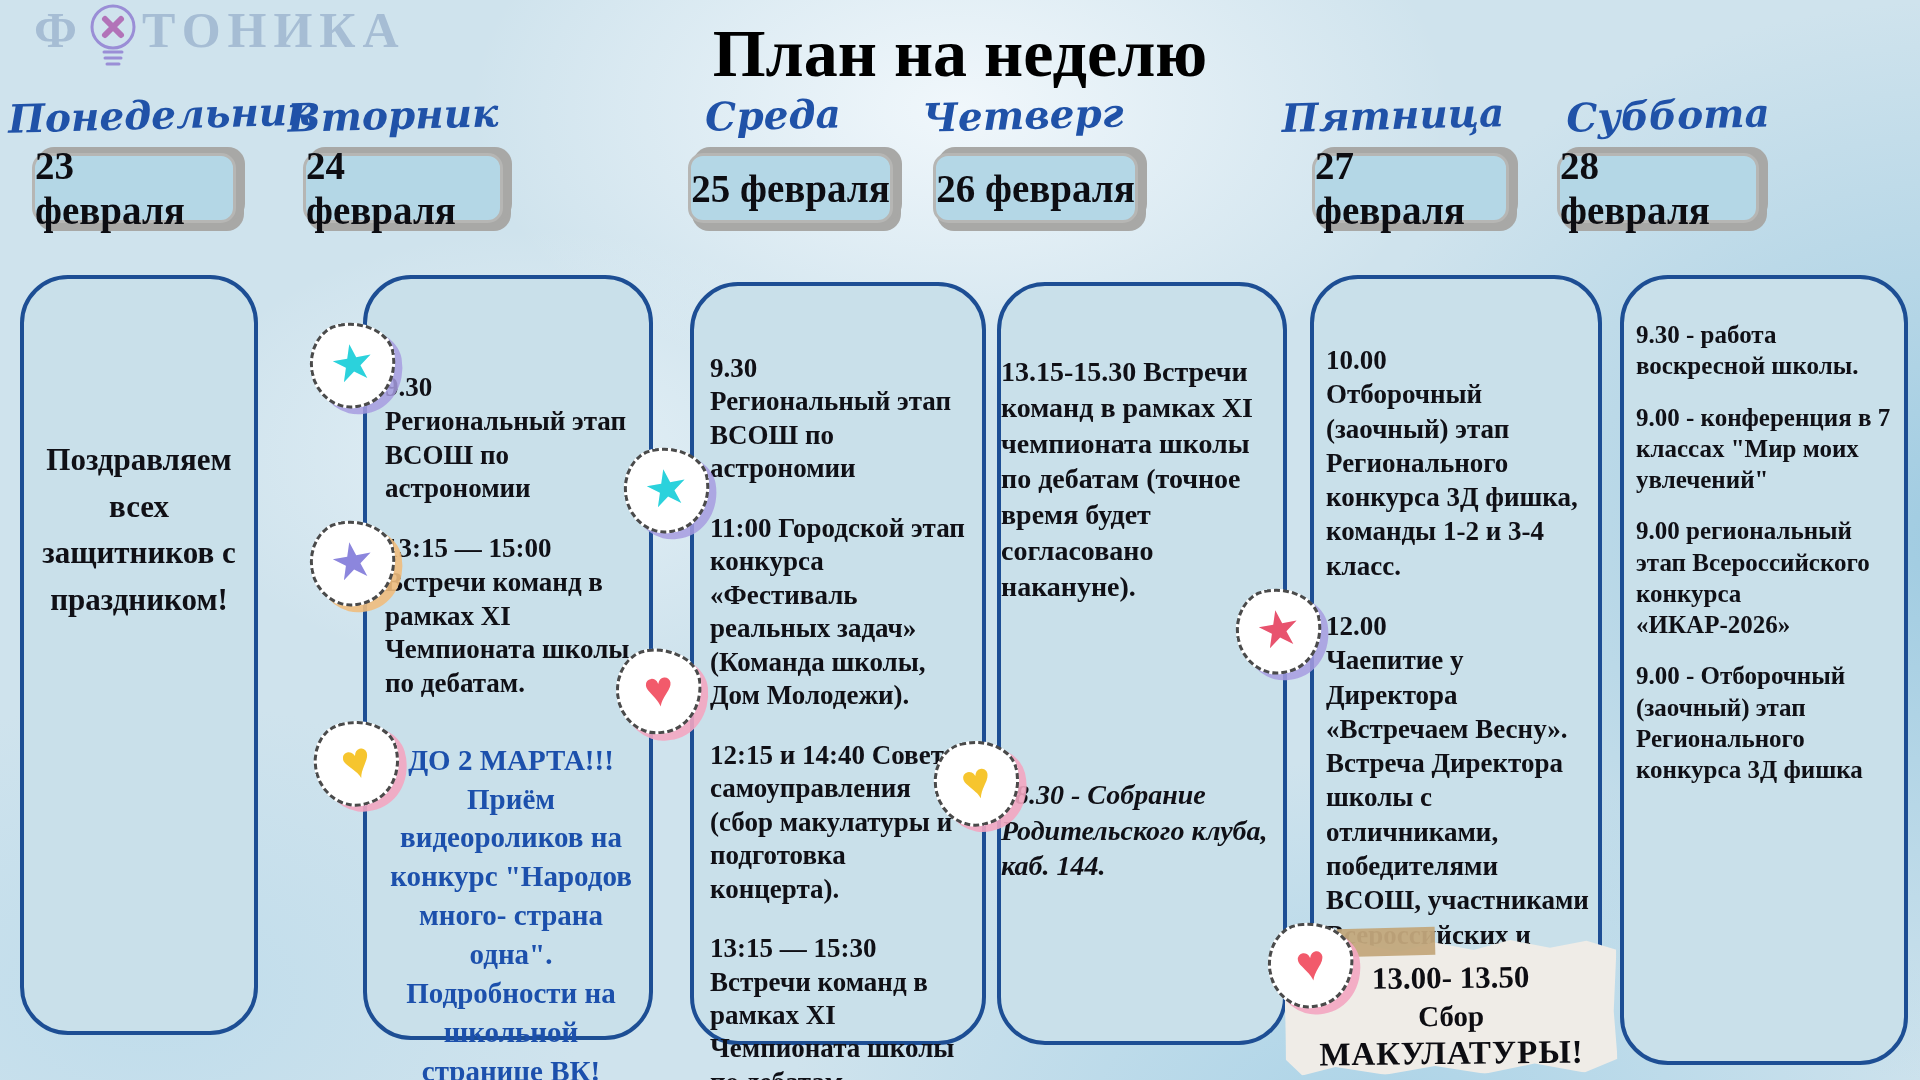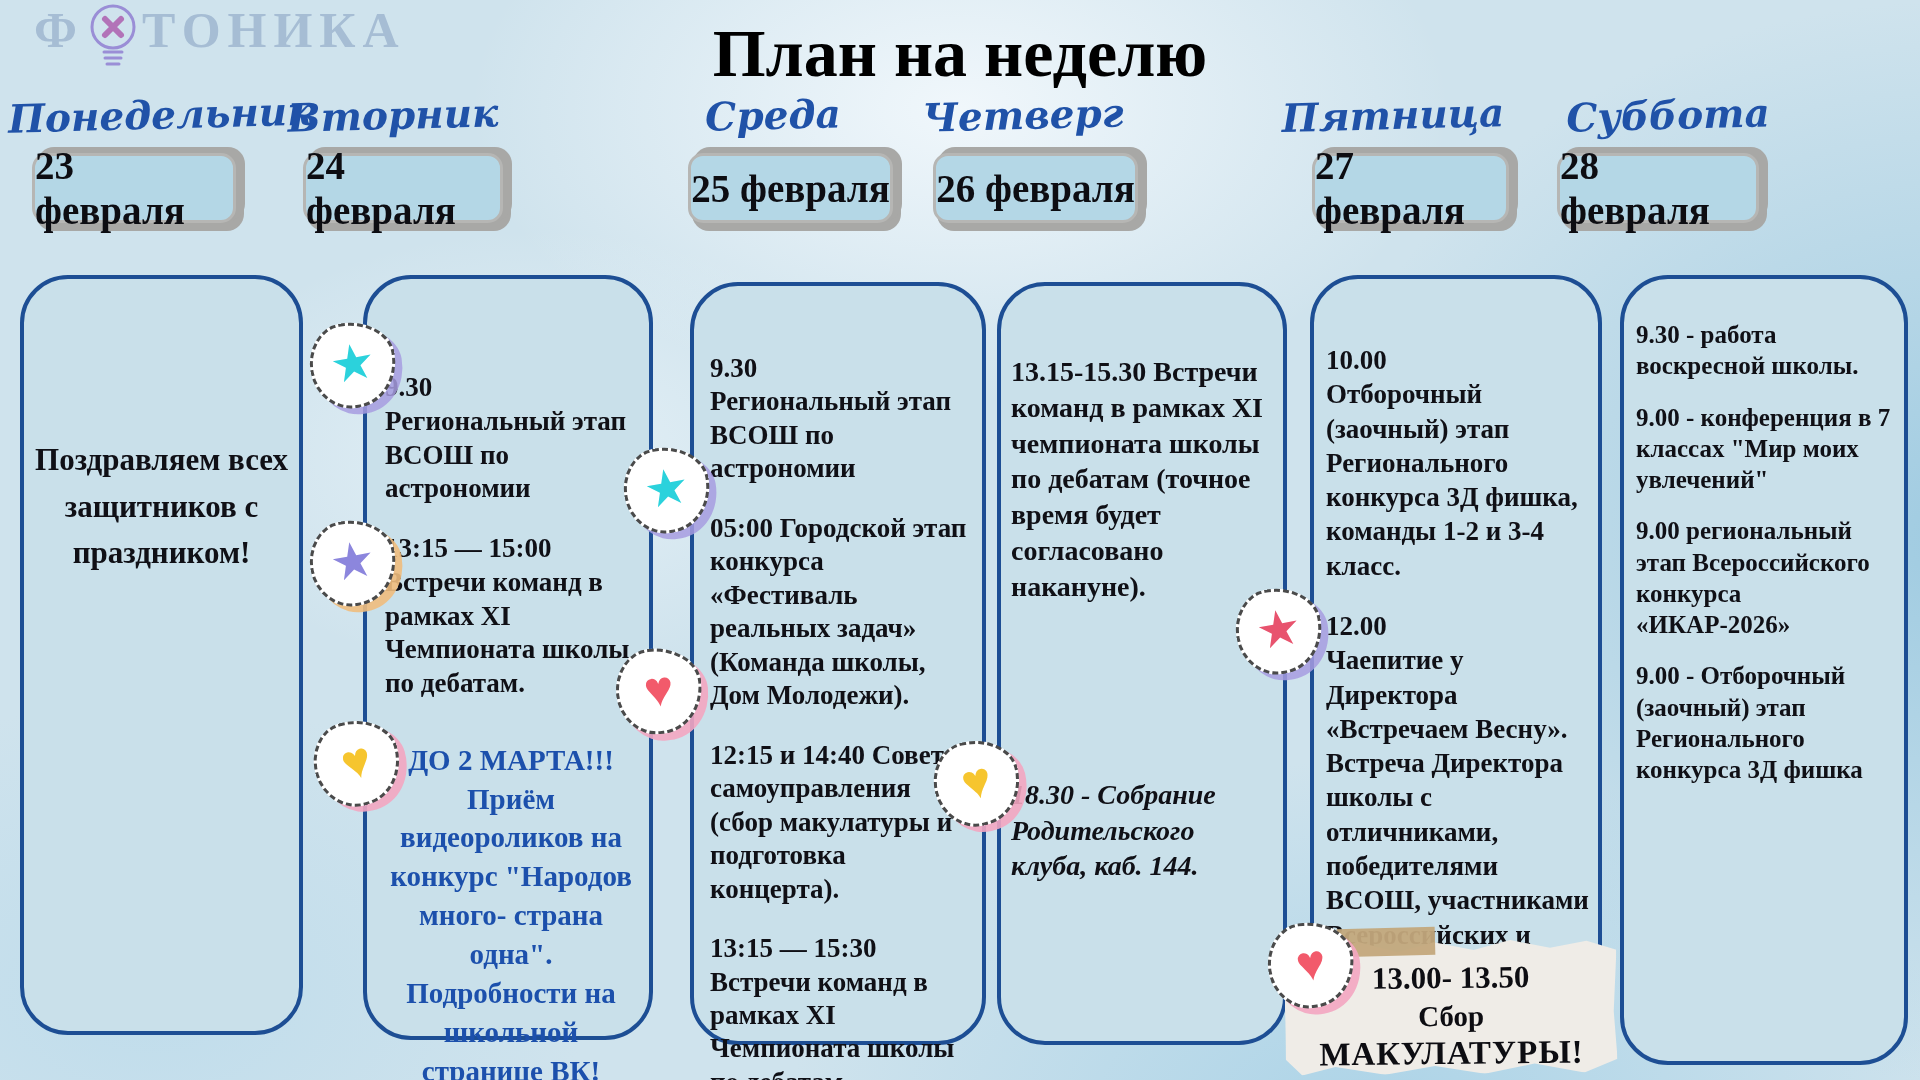--- a/index.html
+++ b/index.html
@@ -30,27 +30,27 @@
   
   .date-chip{position:absolute;top:153px;height:64px;background:#b4d7e6;
     border:3px solid #b6b6b4;border-radius:15px;
     box-shadow:7px -4px 0 2px #a8a8a6, 6px 6px 0 2px #a8a8a6;
     display:flex;align-items:center;justify-content:center;
     font-size:39px;font-weight:bold;color:#0d0d12;}
   
   .card{position:absolute;background:#c9e0ea;border:4px solid #1d4e94;border-radius:48px;
     box-sizing:border-box;font-weight:bold;color:#101016;}
   .card p{margin:0 0 26px 0;white-space:pre-line;}
-  .card-mon{left:20px;top:275px;width:283px;height:760px;padding:158px 10px 0 10px;
+  .card-mon{left:20px;top:275px;width:238px;height:760px;padding:158px 10px 0 10px;
     text-align:center;font-size:31px;line-height:1.5;}
   .card-tue{left:363px;top:275px;width:290px;height:765px;padding:92px 12px 0 18px;
     font-size:27px;line-height:1.25;}
   .card-wed{left:690px;top:282px;width:296px;height:763px;padding:66px 8px 0 16px;
     font-size:27px;line-height:1.24;}
-  .card-thu{left:997px;top:282px;width:290px;height:763px;padding:68px 6px 0 10px;
+  .card-thu{left:997px;top:282px;width:290px;height:763px;padding:68px 6px 0 0;
     font-size:28px;line-height:1.28;}
   .card-fri{left:1310px;top:275px;width:292px;height:753px;padding:64px 6px 0 12px;
     font-size:27px;line-height:1.27;}
   .card-sat{left:1620px;top:275px;width:288px;height:790px;padding:40px 4px 0 12px;
     font-size:25px;line-height:1.25;}
   .card-sat p{margin-bottom:20px;}
   .blue-center{color:#1c50ac;text-align:center;font-size:29px;line-height:1.34;margin-top:40px !important;}
   .gap-top{margin-top:172px !important;font-style:italic;}
   
   .sticker{position:absolute;width:80px;height:80px;background:#ffffff;
@@ -110,21 +110,21 @@
     <p>9.30
  Региональный этап ВСОШ по астрономии</p>
     <p>13:15 — 15:00 Встречи команд в рамках XI Чемпионата школы по дебатам.</p>
     <p class="blue-center">ДО 2 МАРТА!!!
 Приём видеороликов на конкурс "Народов много- страна одна". Подробности на школьной странице ВК!</p>
   </div>
 
   <div class="card card-wed">
     <p>9.30
 Региональный этап ВСОШ по астрономии</p>
-    <p>05:00 Городской этап конкурса «Фестиваль реальных задач» (Команда школы, Дом Молодежи).</p>
+    <p>11:00 Городской этап конкурса «Фестиваль реальных задач» (Команда школы, Дом Молодежи).</p>
     <p>12:15 и 14:40  Совет самоуправления (сбор макулатуры и подготовка концерта).</p>
     <p>13:15 — 15:30  Встречи команд в рамках XI Чемпионата школы по дебатам.</p>
   </div>
 
   <div class="card card-thu">
     <p>13.15-15.30 Встречи команд в рамках XI чемпионата школы по дебатам (точное время будет согласовано накануне).</p>
     <p class="gap-top">18.30 - Собрание Родительского клуба, каб. 144.</p>
   </div>
 
   <div class="card card-fri">

